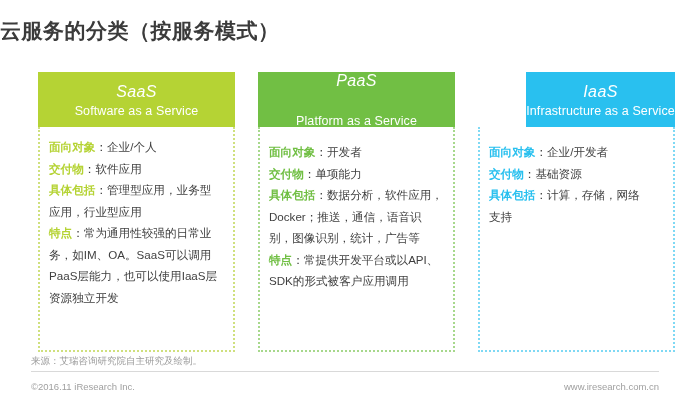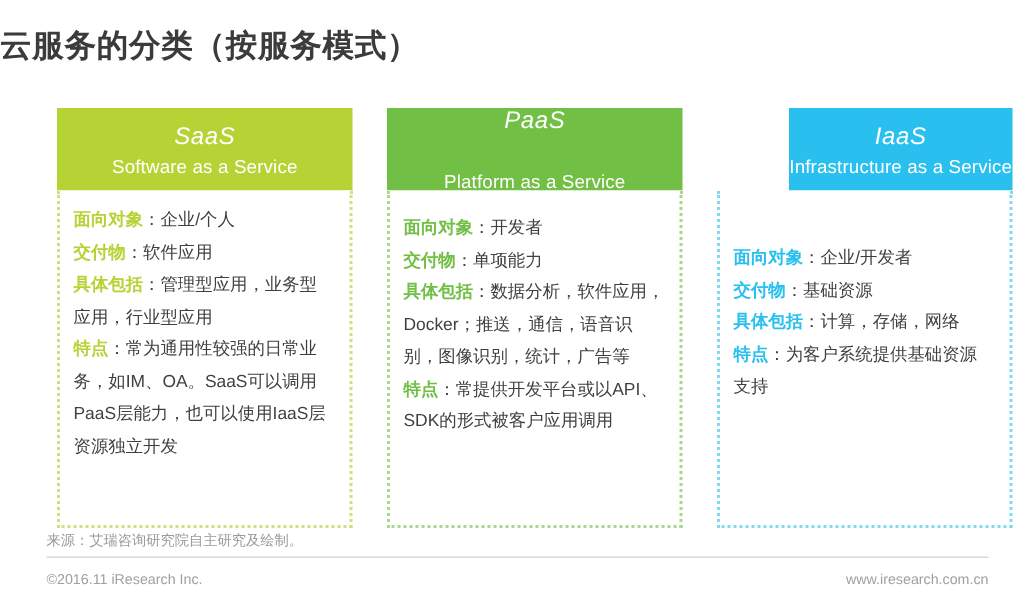--- a/index.html
+++ b/index.html
@@ -105,21 +105,21 @@
   .paas .lbl        { color: #71bf44; }
 
   
   .iaas .col-header { background: #29c0ef; margin-left: 48px; }
   .iaas .col-body   { border-color: #7fd9f4; }
   .iaas .lbl        { color: #29c0ef; }
 
   
   .saas .col-body { padding-top: 9px; }
   .paas .col-body { padding-top: 14px; }
-  .iaas .col-body { padding-top: 34px; }
+  .iaas .col-body { padding-top: 14px; }
 
   
   .source {
     position: absolute;
     left: 31px;
     top: 354px;
     font-size: 9.5px;
     color: #9a9a9a;
     line-height: 13px;
   }
@@ -195,21 +195,20 @@
 
     <div class="col iaas">
       <div class="col-header">
         <div class="abbr">IaaS</div>
         <div class="full">Infrastructure as a Service</div>
       </div>
       <div class="col-body">
         <div class="line"><span class="lbl">面向对象</span><span>：企业/开发者</span></div>
         <div class="line"><span class="lbl">交付物</span><span>：基础资源</span></div>
         <div class="line"><span class="lbl">具体包括</span><span>：计算，存储，网络</span></div>
-        <div class="line"><span class="lbl">特点</span><span>：为客户系统提供基础资源</span></div>
         <div class="line"><span class="lbl"></span><span>支持</span></div>
       </div>
     </div>
 
   </div>
 
   <div class="source">来源：艾瑞咨询研究院自主研究及绘制。</div>
   <div class="rule"></div>
   <div class="footer-left">©2016.11 iResearch Inc.</div>
   <div class="footer-right">www.iresearch.com.cn</div>

